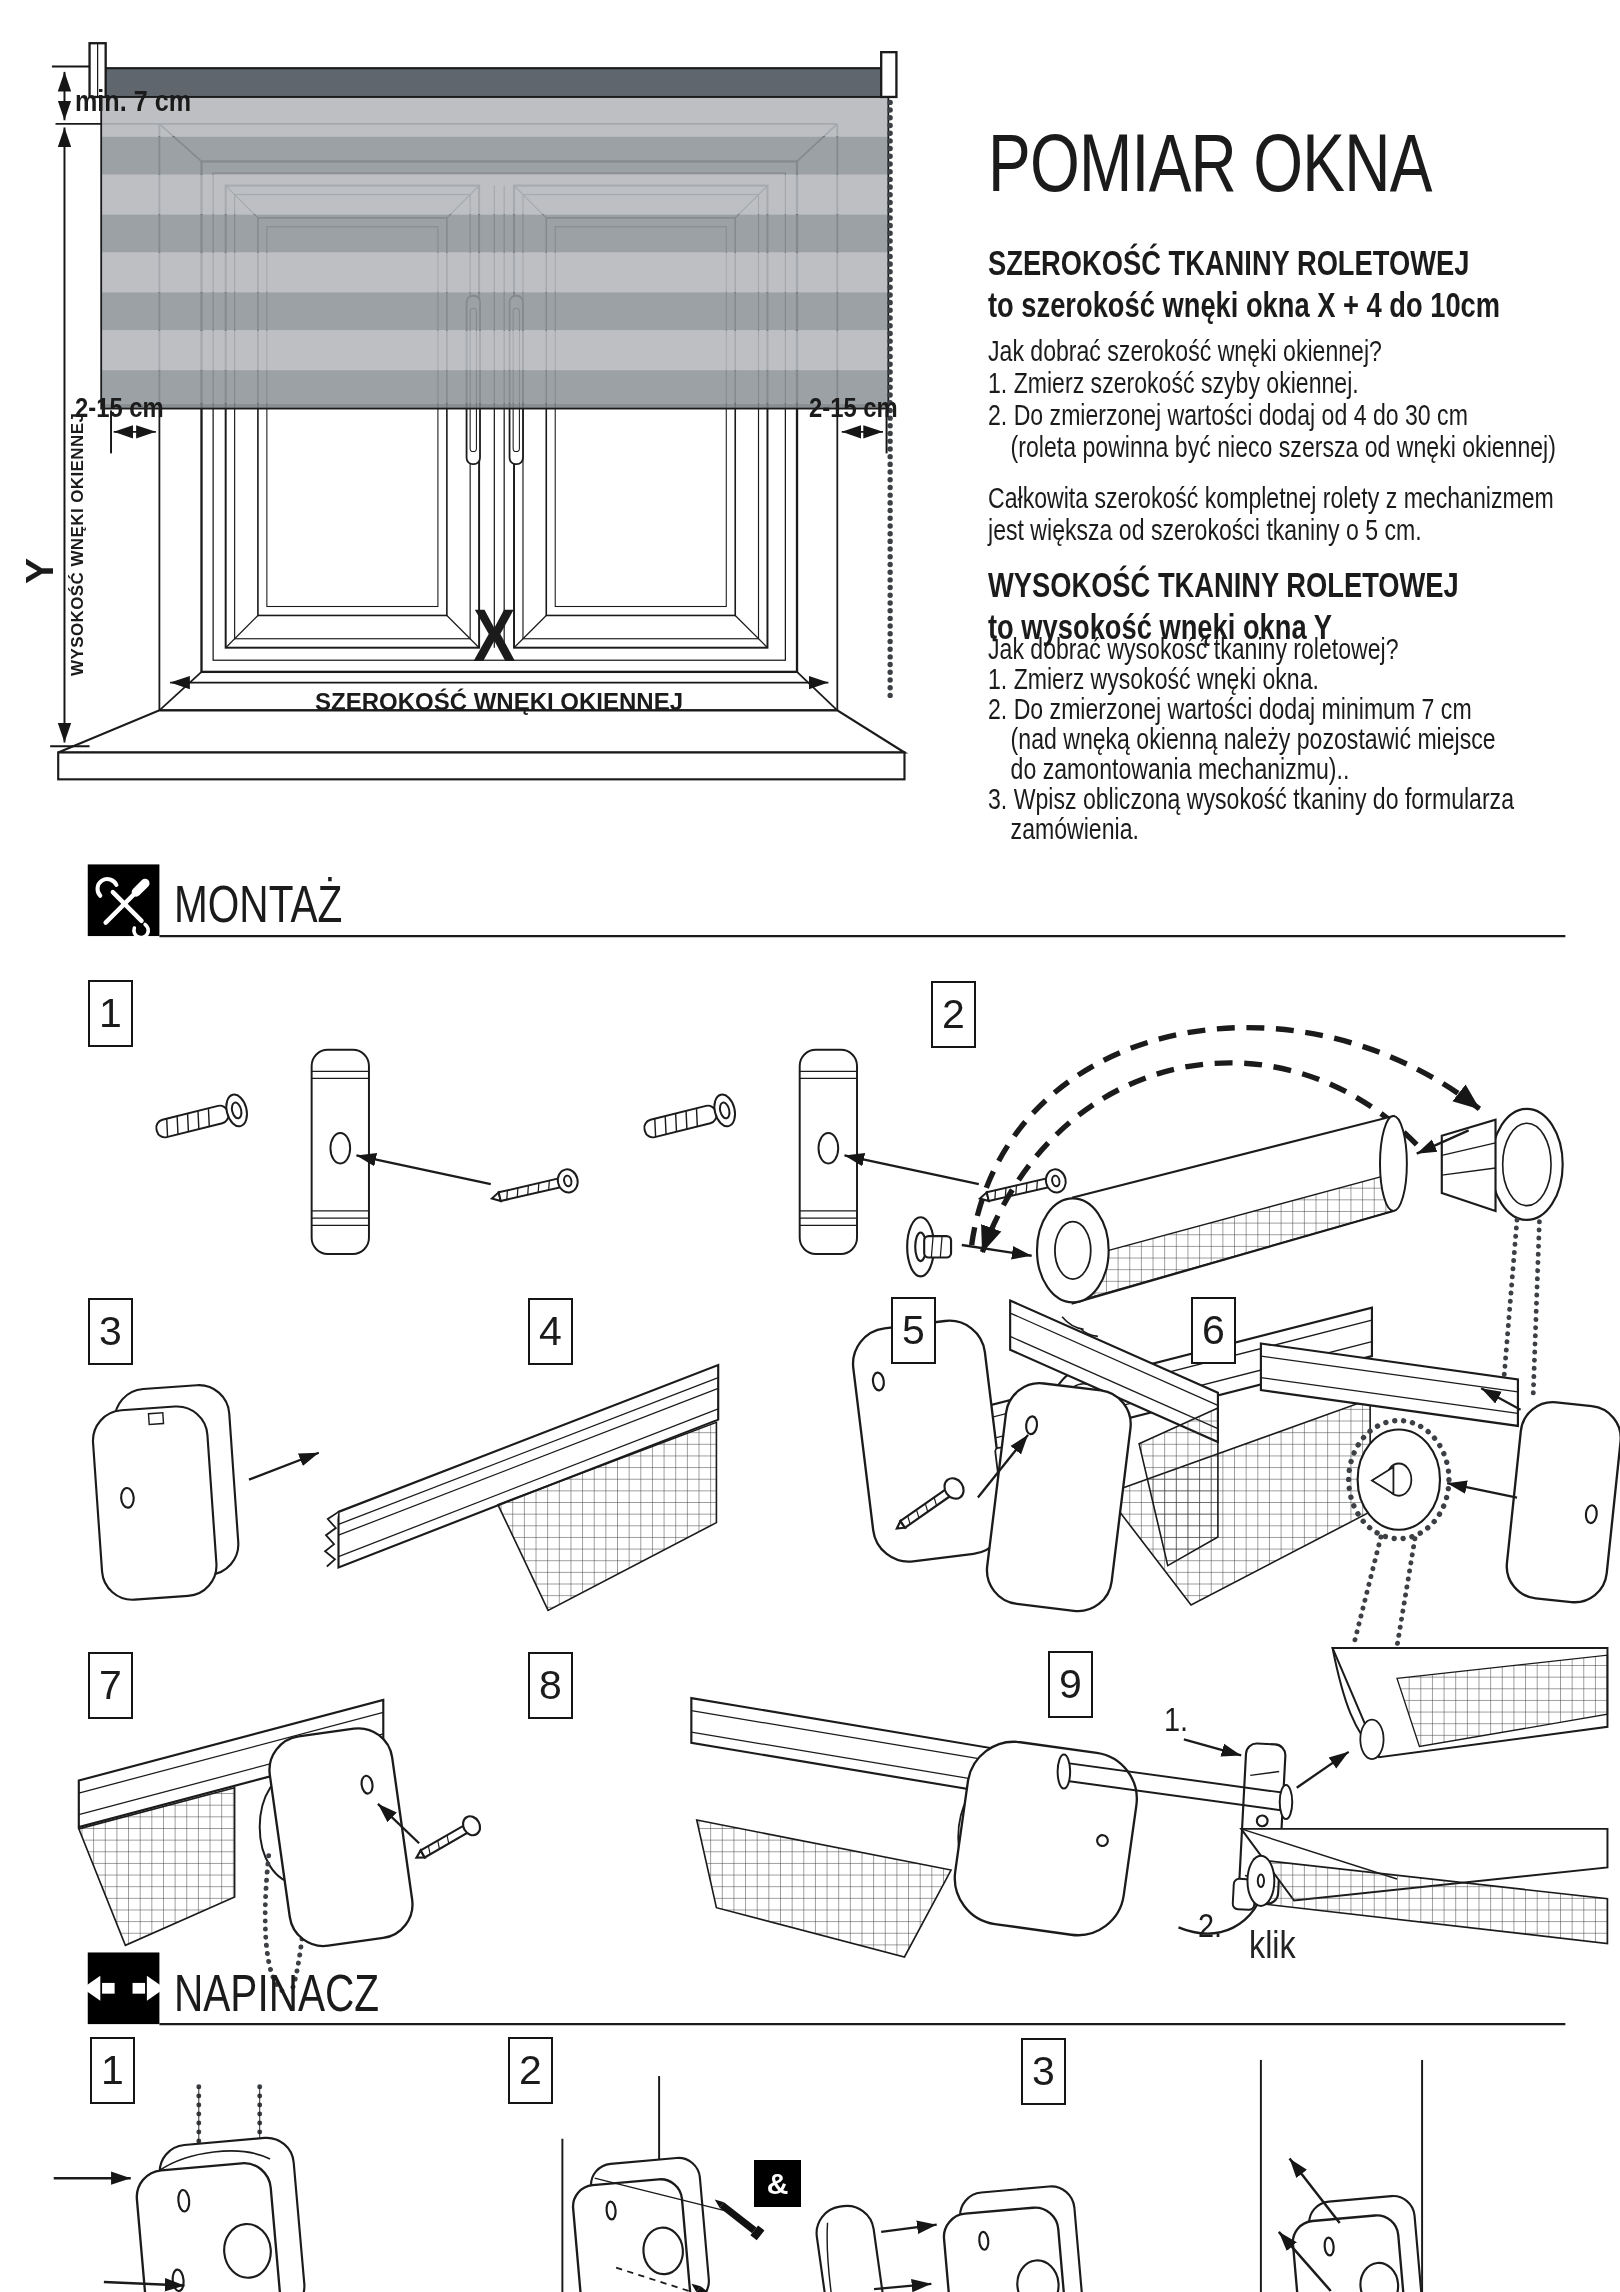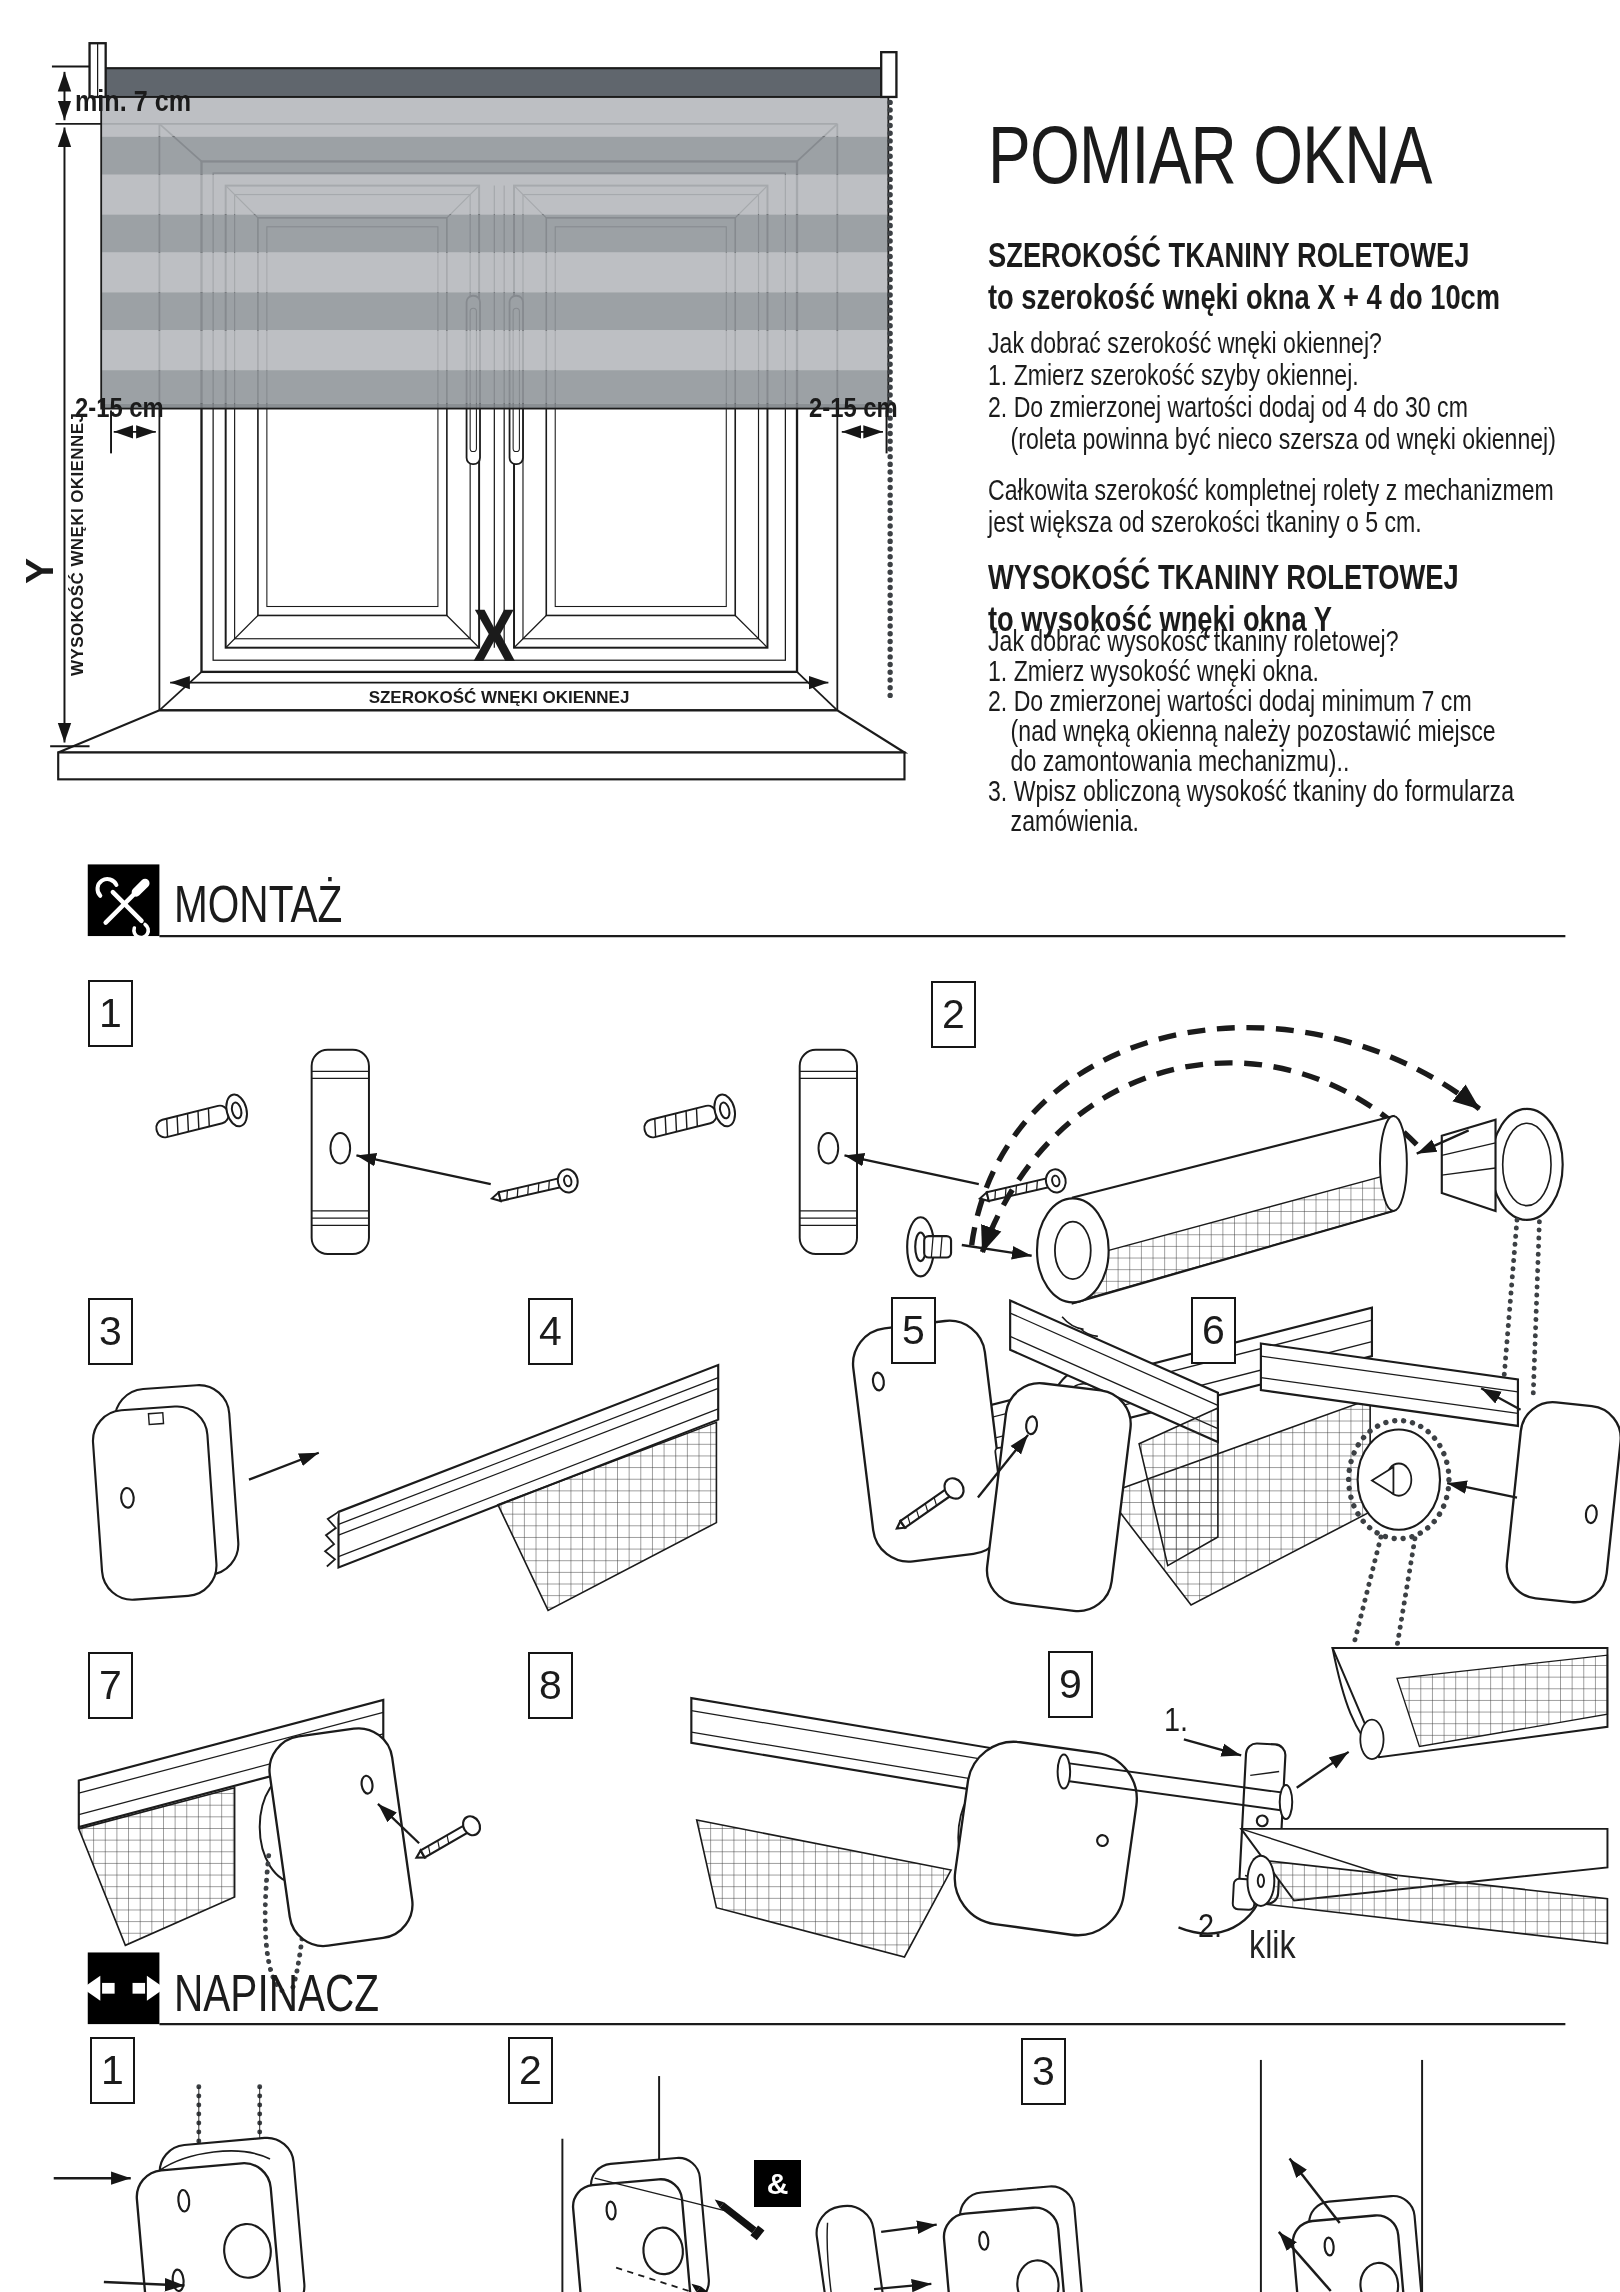--- a/index.html
+++ b/index.html
@@ -408,23 +408,23 @@
   <line x1="1486" y1="2558" x2="1428" y2="2492" stroke-width="2.8" marker-end="url(#dim)" fill="none"></line>
 </g>
 </svg>
 
 <div class="abs dimlabel condm" style="left:75px;top:84px;font-size:29.6px;">min. 7 cm</div>
 <div class="abs dimlabel condm" style="left:75px;top:392px;font-size:28px;">2-15 cm</div>
 <div class="abs dimlabel condm" style="left:809px;top:392px;font-size:28px;">2-15 cm</div>
 <div class="abs dimlabel rot" style="left:18px;top:584px;font-size:39px;">Y</div>
 <div class="abs dimlabel rot" style="left:68px;top:676px;font-size:17px;letter-spacing:0.4px;">WYSOKOŚĆ WNĘKI OKIENNEJ</div>
 <div class="abs dimlabel condm" style="left:473px;top:598px;font-size:75px;line-height:1;">X</div>
-<div class="abs dimlabel" style="left:255px;top:688px;width:488px;text-align:center;font-size:17px;">SZEROKOŚĆ WNĘKI OKIENNEJ</div>
-
-<div class="abs" style="left:988px;top:8px;width:632px;height:896px;">
+<div class="abs dimlabel" style="left:255px;top:688px;width:488px;text-align:center;font-size:24px;">SZEROKOŚĆ WNĘKI OKIENNEJ</div>
+
+<div class="abs" style="left:988px;top:16px;width:632px;height:896px;">
   <div class="abs rc-title cond" style="left:0;top:100px;">POMIAR OKNA</div>
   <div class="abs rc-sub cond" style="left:0;top:226px;">
     <div>SZEROKOŚĆ TKANINY ROLETOWEJ</div>
     <div>to szerokość wnęki okna X + 4 do 10cm</div>
   </div>
   <div class="abs rc-body cond" style="left:0;top:319px;">
     <div class="ln">Jak dobrać szerokość wnęki okiennej?</div>
     <div class="ln">1. Zmierz szerokość szyby okiennej.</div>
     <div class="ln">2. Do zmierzonej wartości dodaj od 4 do 30 cm</div>
     <div class="ln ind">(roleta powinna być nieco szersza od wnęki okiennej)</div>

